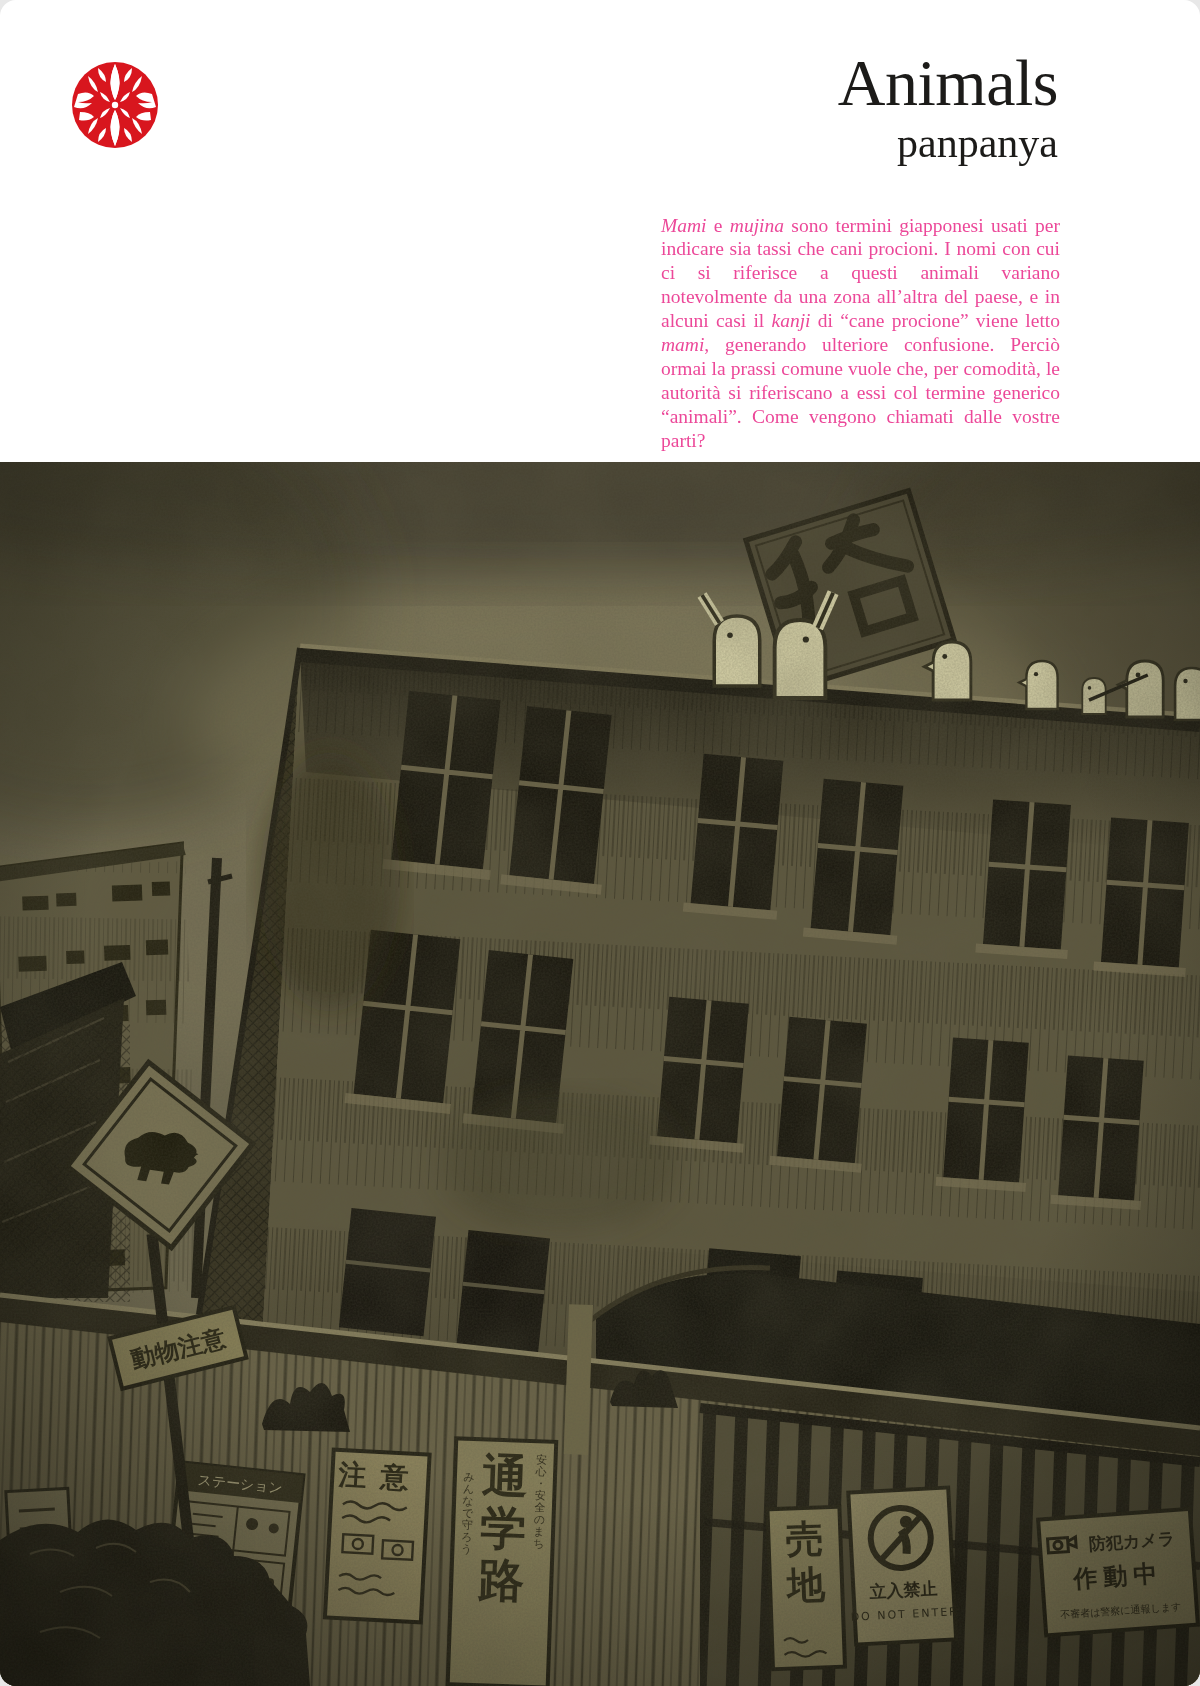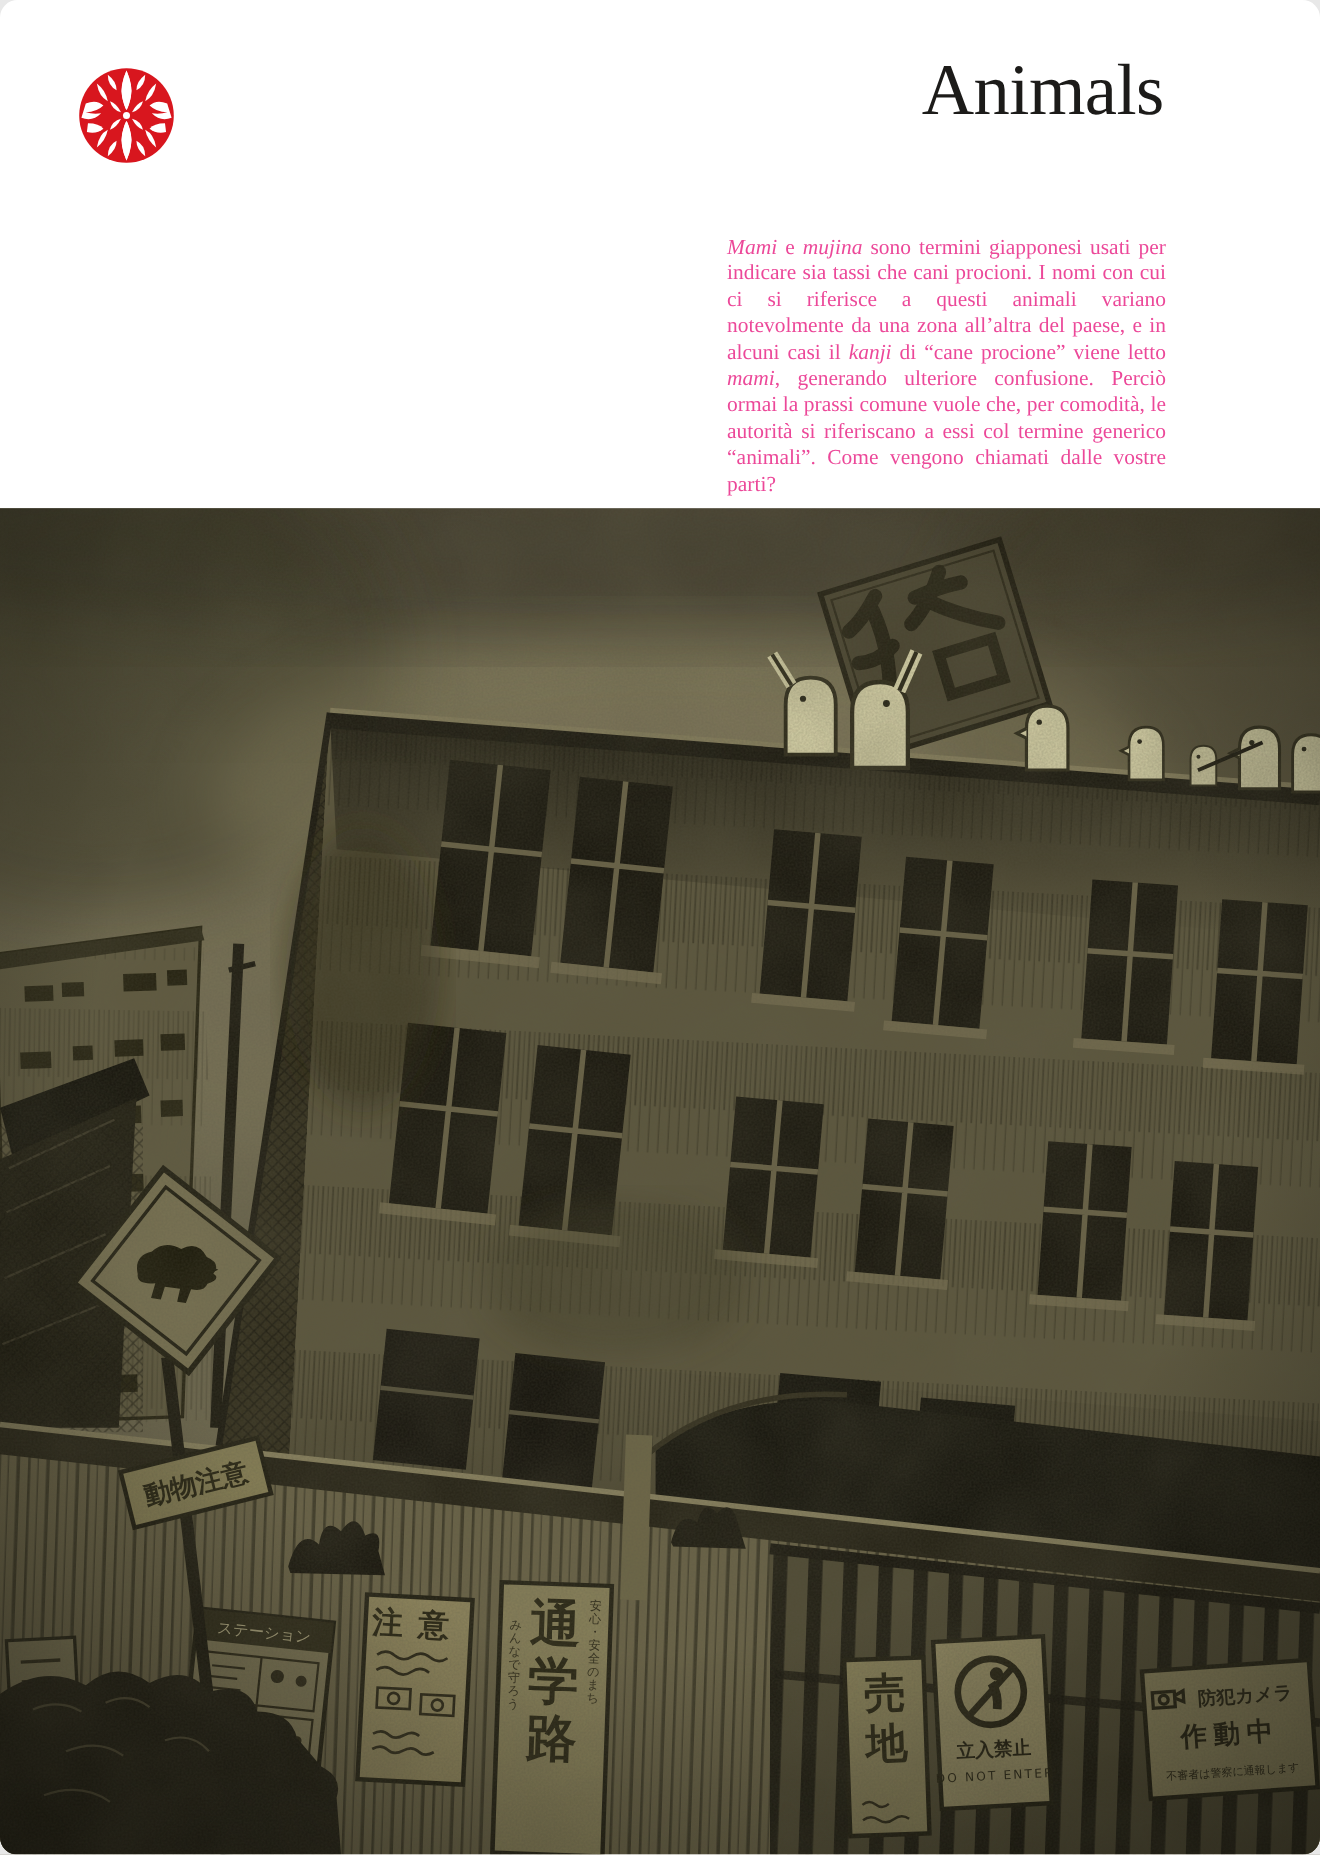--- a/index.html
+++ b/index.html
@@ -41,20 +41,21 @@
           <path d="M40,96 q8,-6 8,-14 q-8,4 -8,14 Z"></path>
         </g>
         <use href="#ornL" transform="matrix(-1,0,0,1,114,0)"></use>
         <circle cx="57" cy="59" r="3.2" fill="#ffffff"></circle>
       </g>
     </svg>
   </div>
 
   <div class="masthead">
     <div class="title">Animals</div>
+    <div class="author">panpanya</div>
   </div>
 
   <p class="intro"><span class="it">Mami</span><span> e </span><span class="it">mujina</span><span> sono termini giapponesi usati per indicare sia tassi che cani procioni. I nomi con cui ci si riferisce a questi animali variano notevolmente da una zona all’altra del paese, e in alcuni casi il </span><span class="it">kanji</span><span> di “cane procione” viene letto </span><span class="it">mami</span><span>, generando ulteriore confusione. Perciò ormai la prassi comune vuole che, per comodità, le autorità si riferiscano a essi col termine generico “animali”. Come vengono chiamati dalle vostre parti?</span></p>
 
   <div class="art">
   <svg viewBox="0 0 1200 1224" width="1200" height="1224">
     <defs>
       <filter id="grain" x="0" y="0" width="100%" height="100%">
         <feTurbulence type="fractalNoise" baseFrequency="0.55" numOctaves="2" seed="7" result="n"></feTurbulence>
         <feColorMatrix in="n" type="matrix" values="0 0 0 0 0.10  0 0 0 0 0.095  0 0 0 0 0.06  0 0 0 0.55 0"></feColorMatrix>

